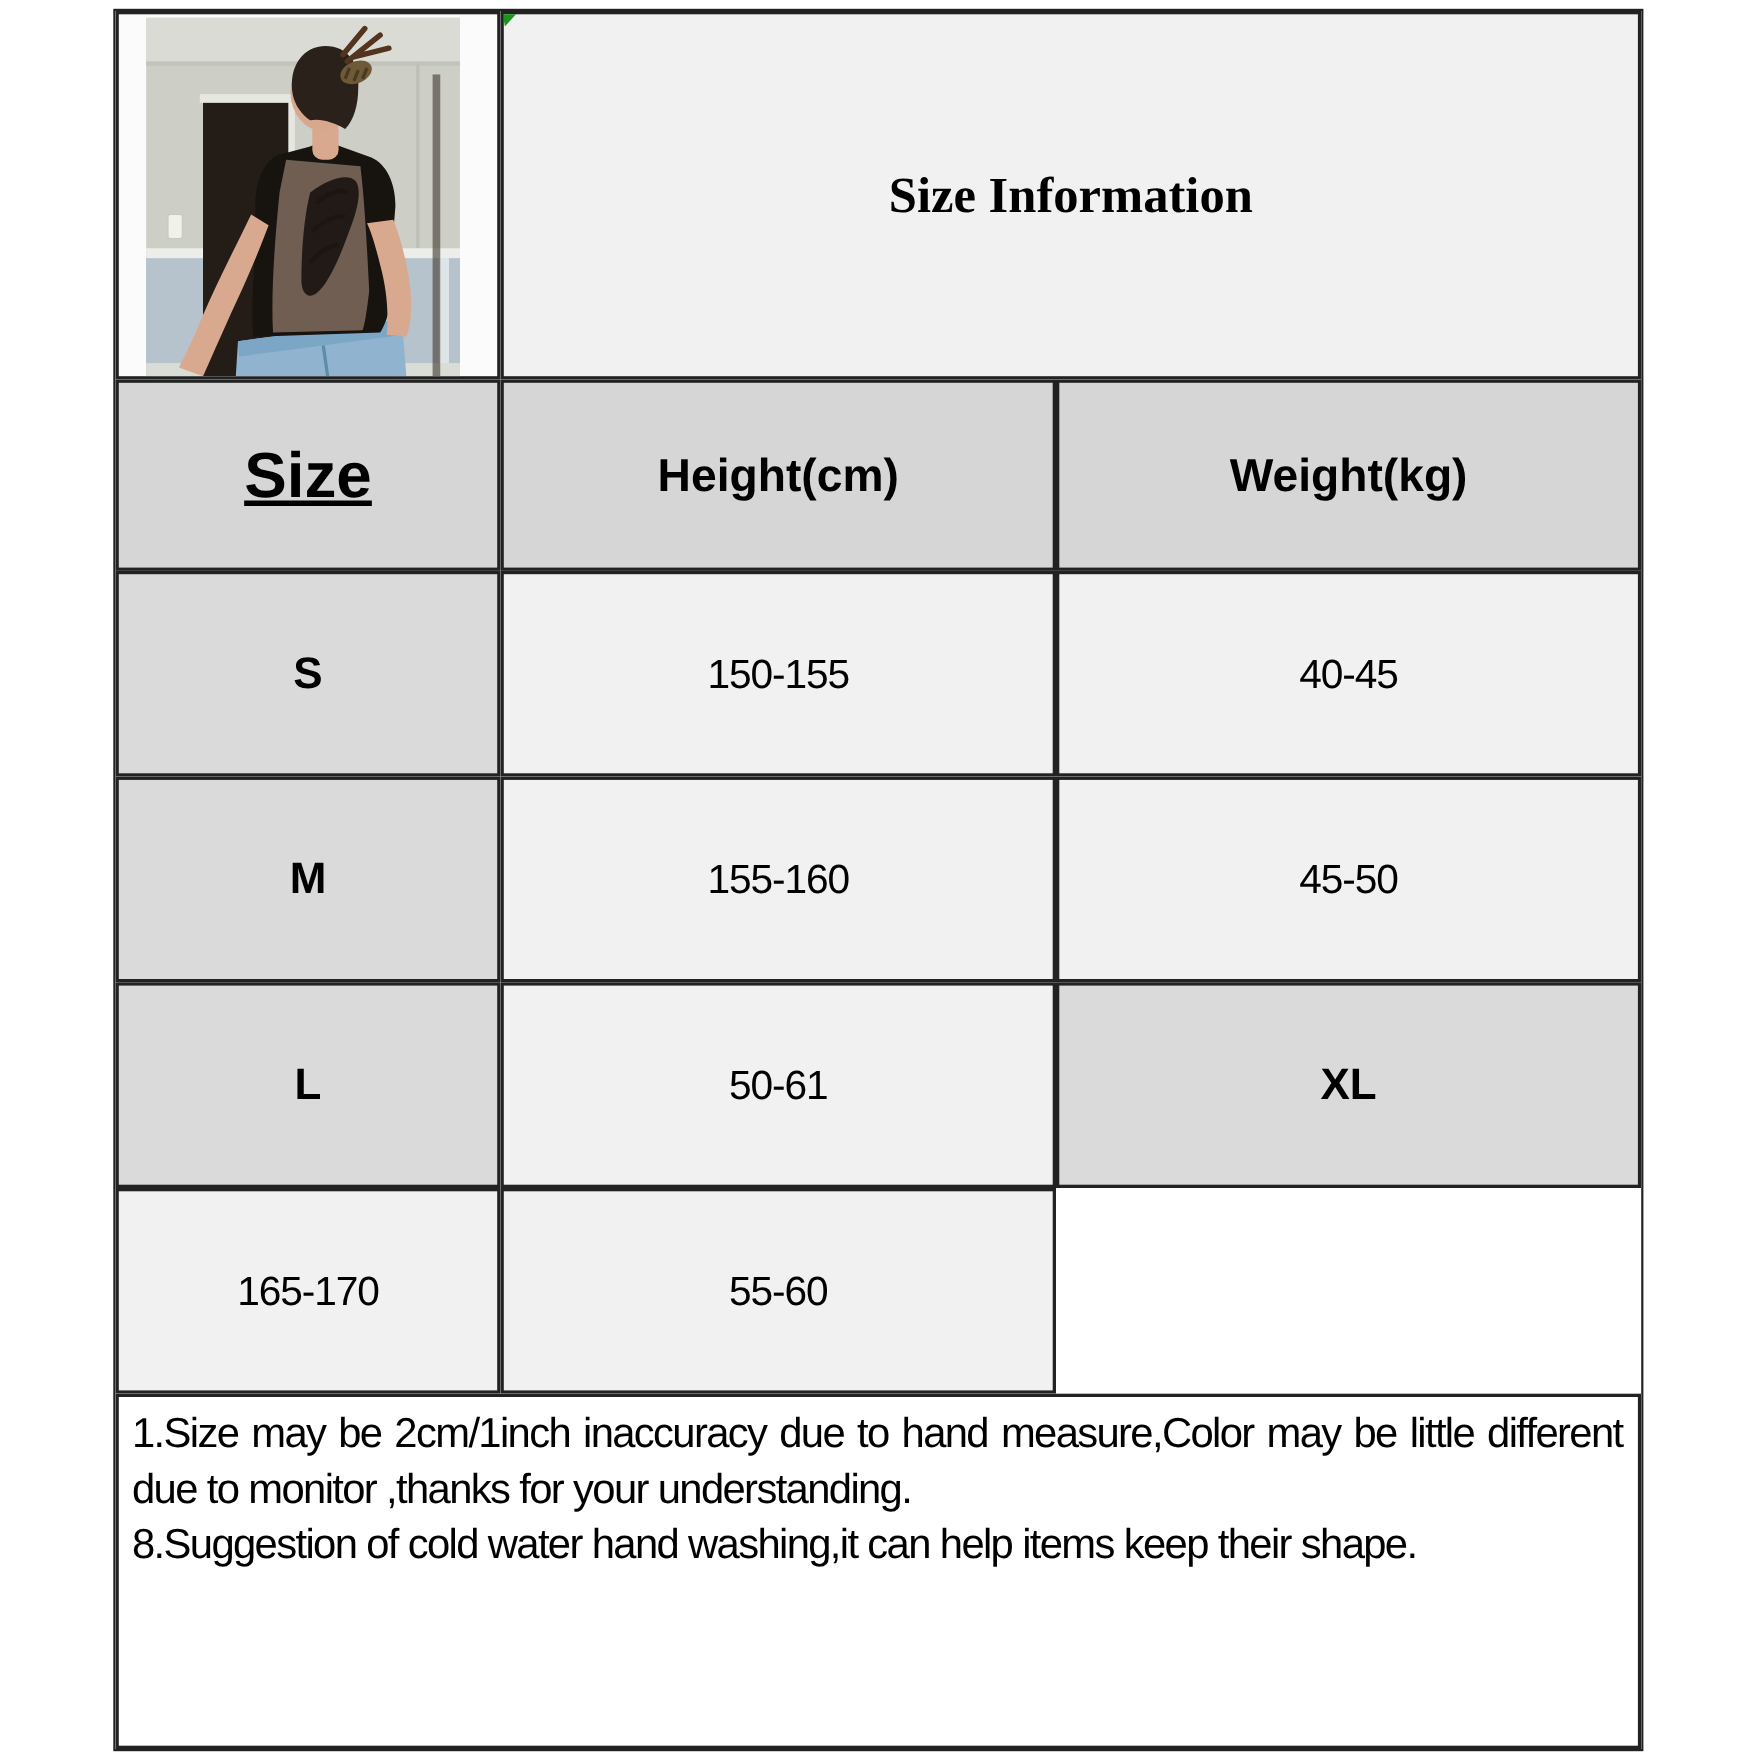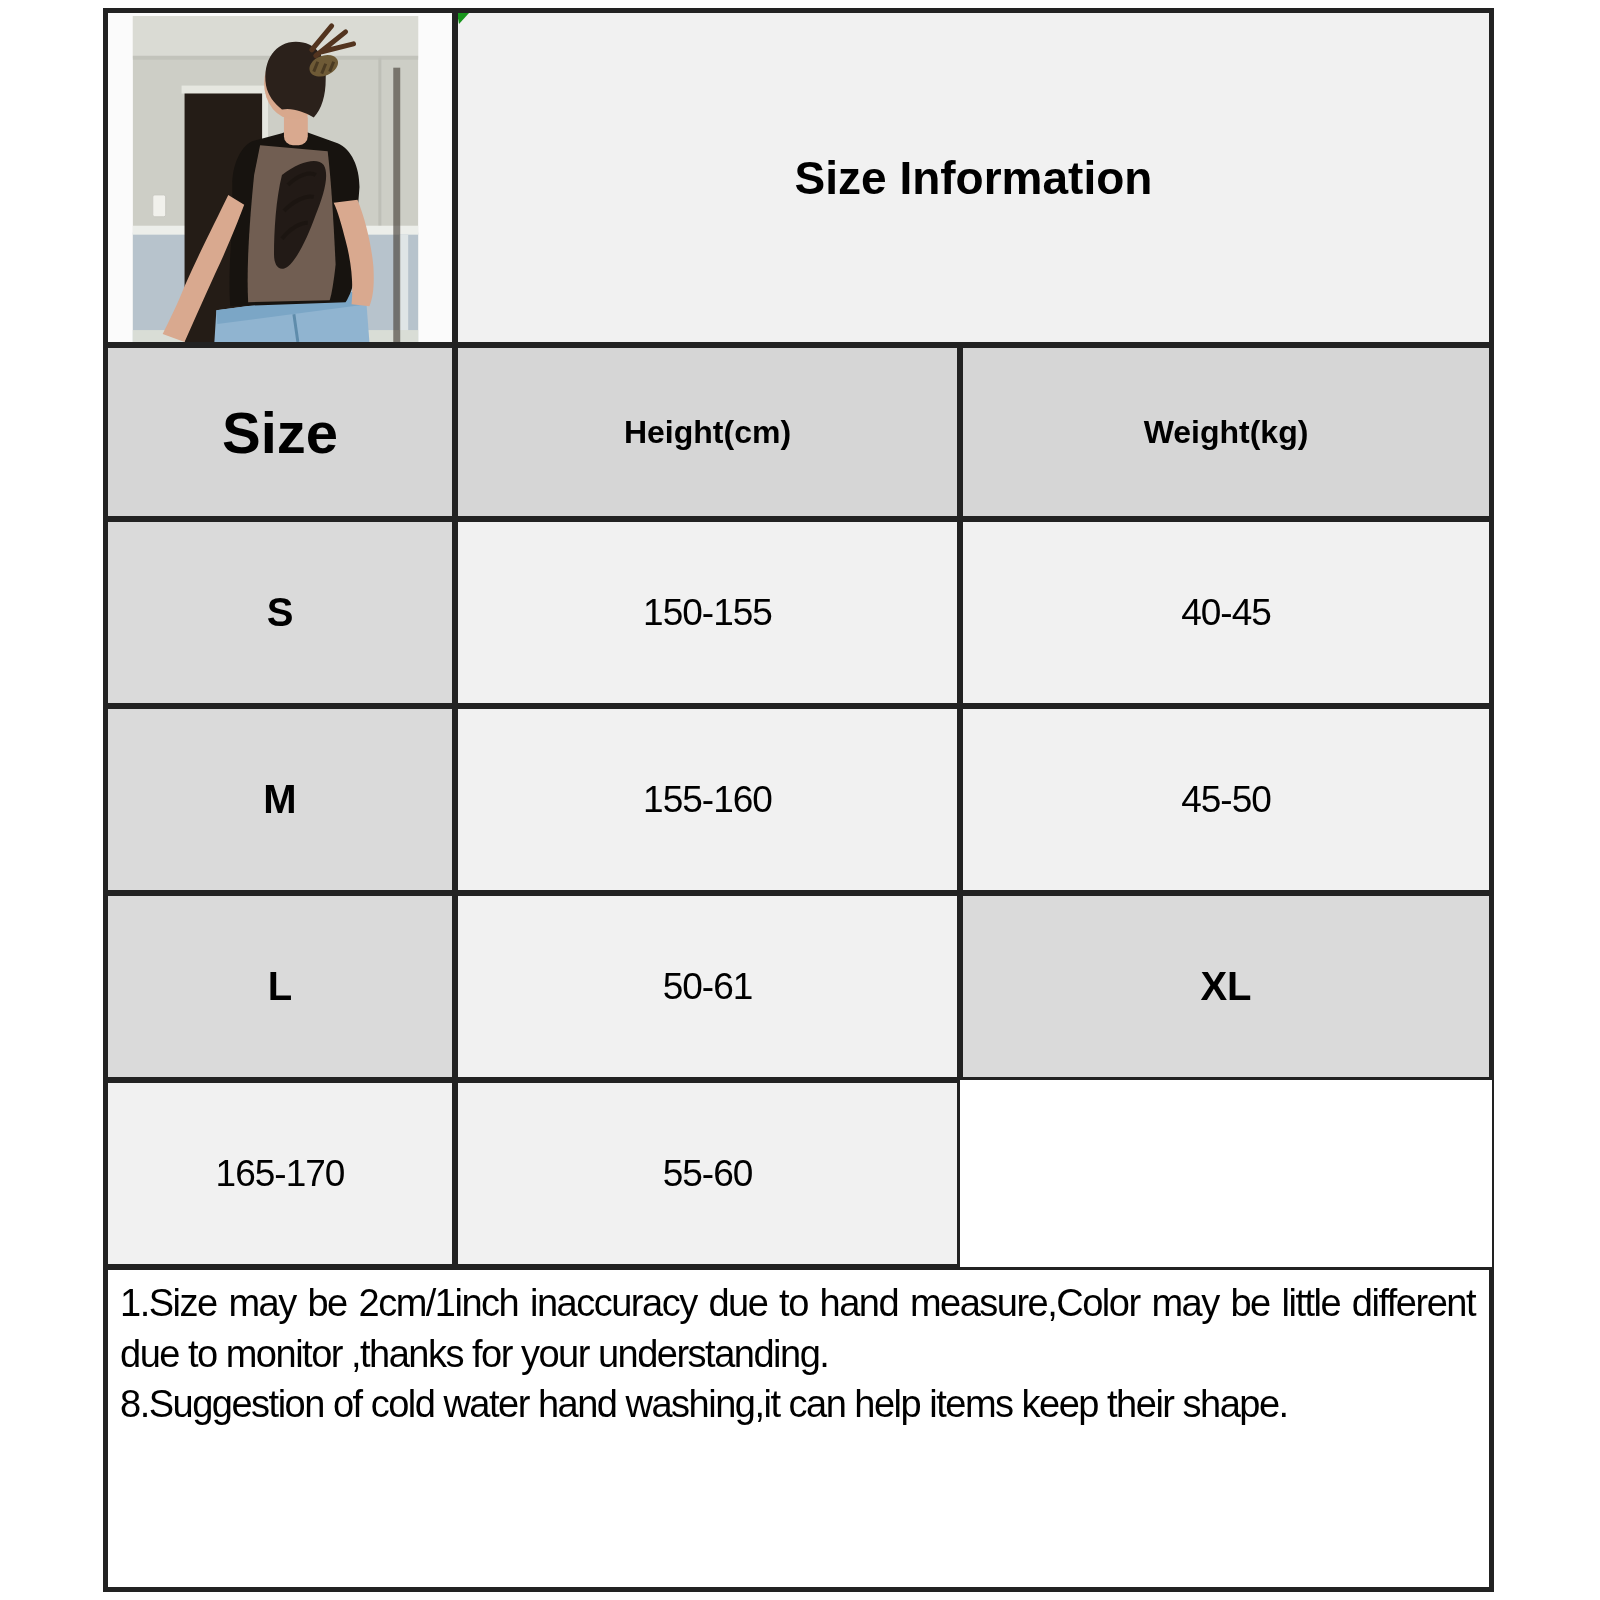--- a/index.html
+++ b/index.html
@@ -32,32 +32,32 @@
     overflow:hidden;
   }
   
   .photo-cell{
     background:var(--photo-cell-bg);
     align-items:flex-start;justify-content:flex-start;
     padding:3px 0 0 24px;
   }
   
   .title-cell{
-    grid-column:2/4;background:var(--title-bg);position:relative;
+    grid-column:2/4;background:var(--title-bg);position:relative;font-family:Liberation Serif, serif;
   }
   .title-text{font-size:46px;font-weight:bold;letter-spacing:0px;}
   .corner-marker{
     position:absolute;left:-3px;top:-12px;width:25px;height:23px;
     background:var(--marker-green);
     clip-path:polygon(0 0,100% 0,16% 100%);
   }
   
   .header-cell{background:var(--header-gray);font-weight:bold;}
-  .header-cell.size{font-size:58px;}
-  .header-cell.small{font-size:32px;}
+  .header-cell.size{font-size:58px;text-decoration:underline;}
+  .header-cell.small{font-size:42px;}
   
   .label-cell{background:var(--size-col-gray);font-weight:bold;font-size:40px;}
   .value-cell{background:var(--cell-light);font-size:37px;font-weight:400;letter-spacing:-1px;}
   
   .attention-cell{
     grid-column:1/4;background:var(--attention-bg);
     display:block;padding:8px 14px 8px 12px;
     font-size:38px;line-height:1.33;letter-spacing:-1.5px;
   }
   .attention-cell p{text-align:justify;}

